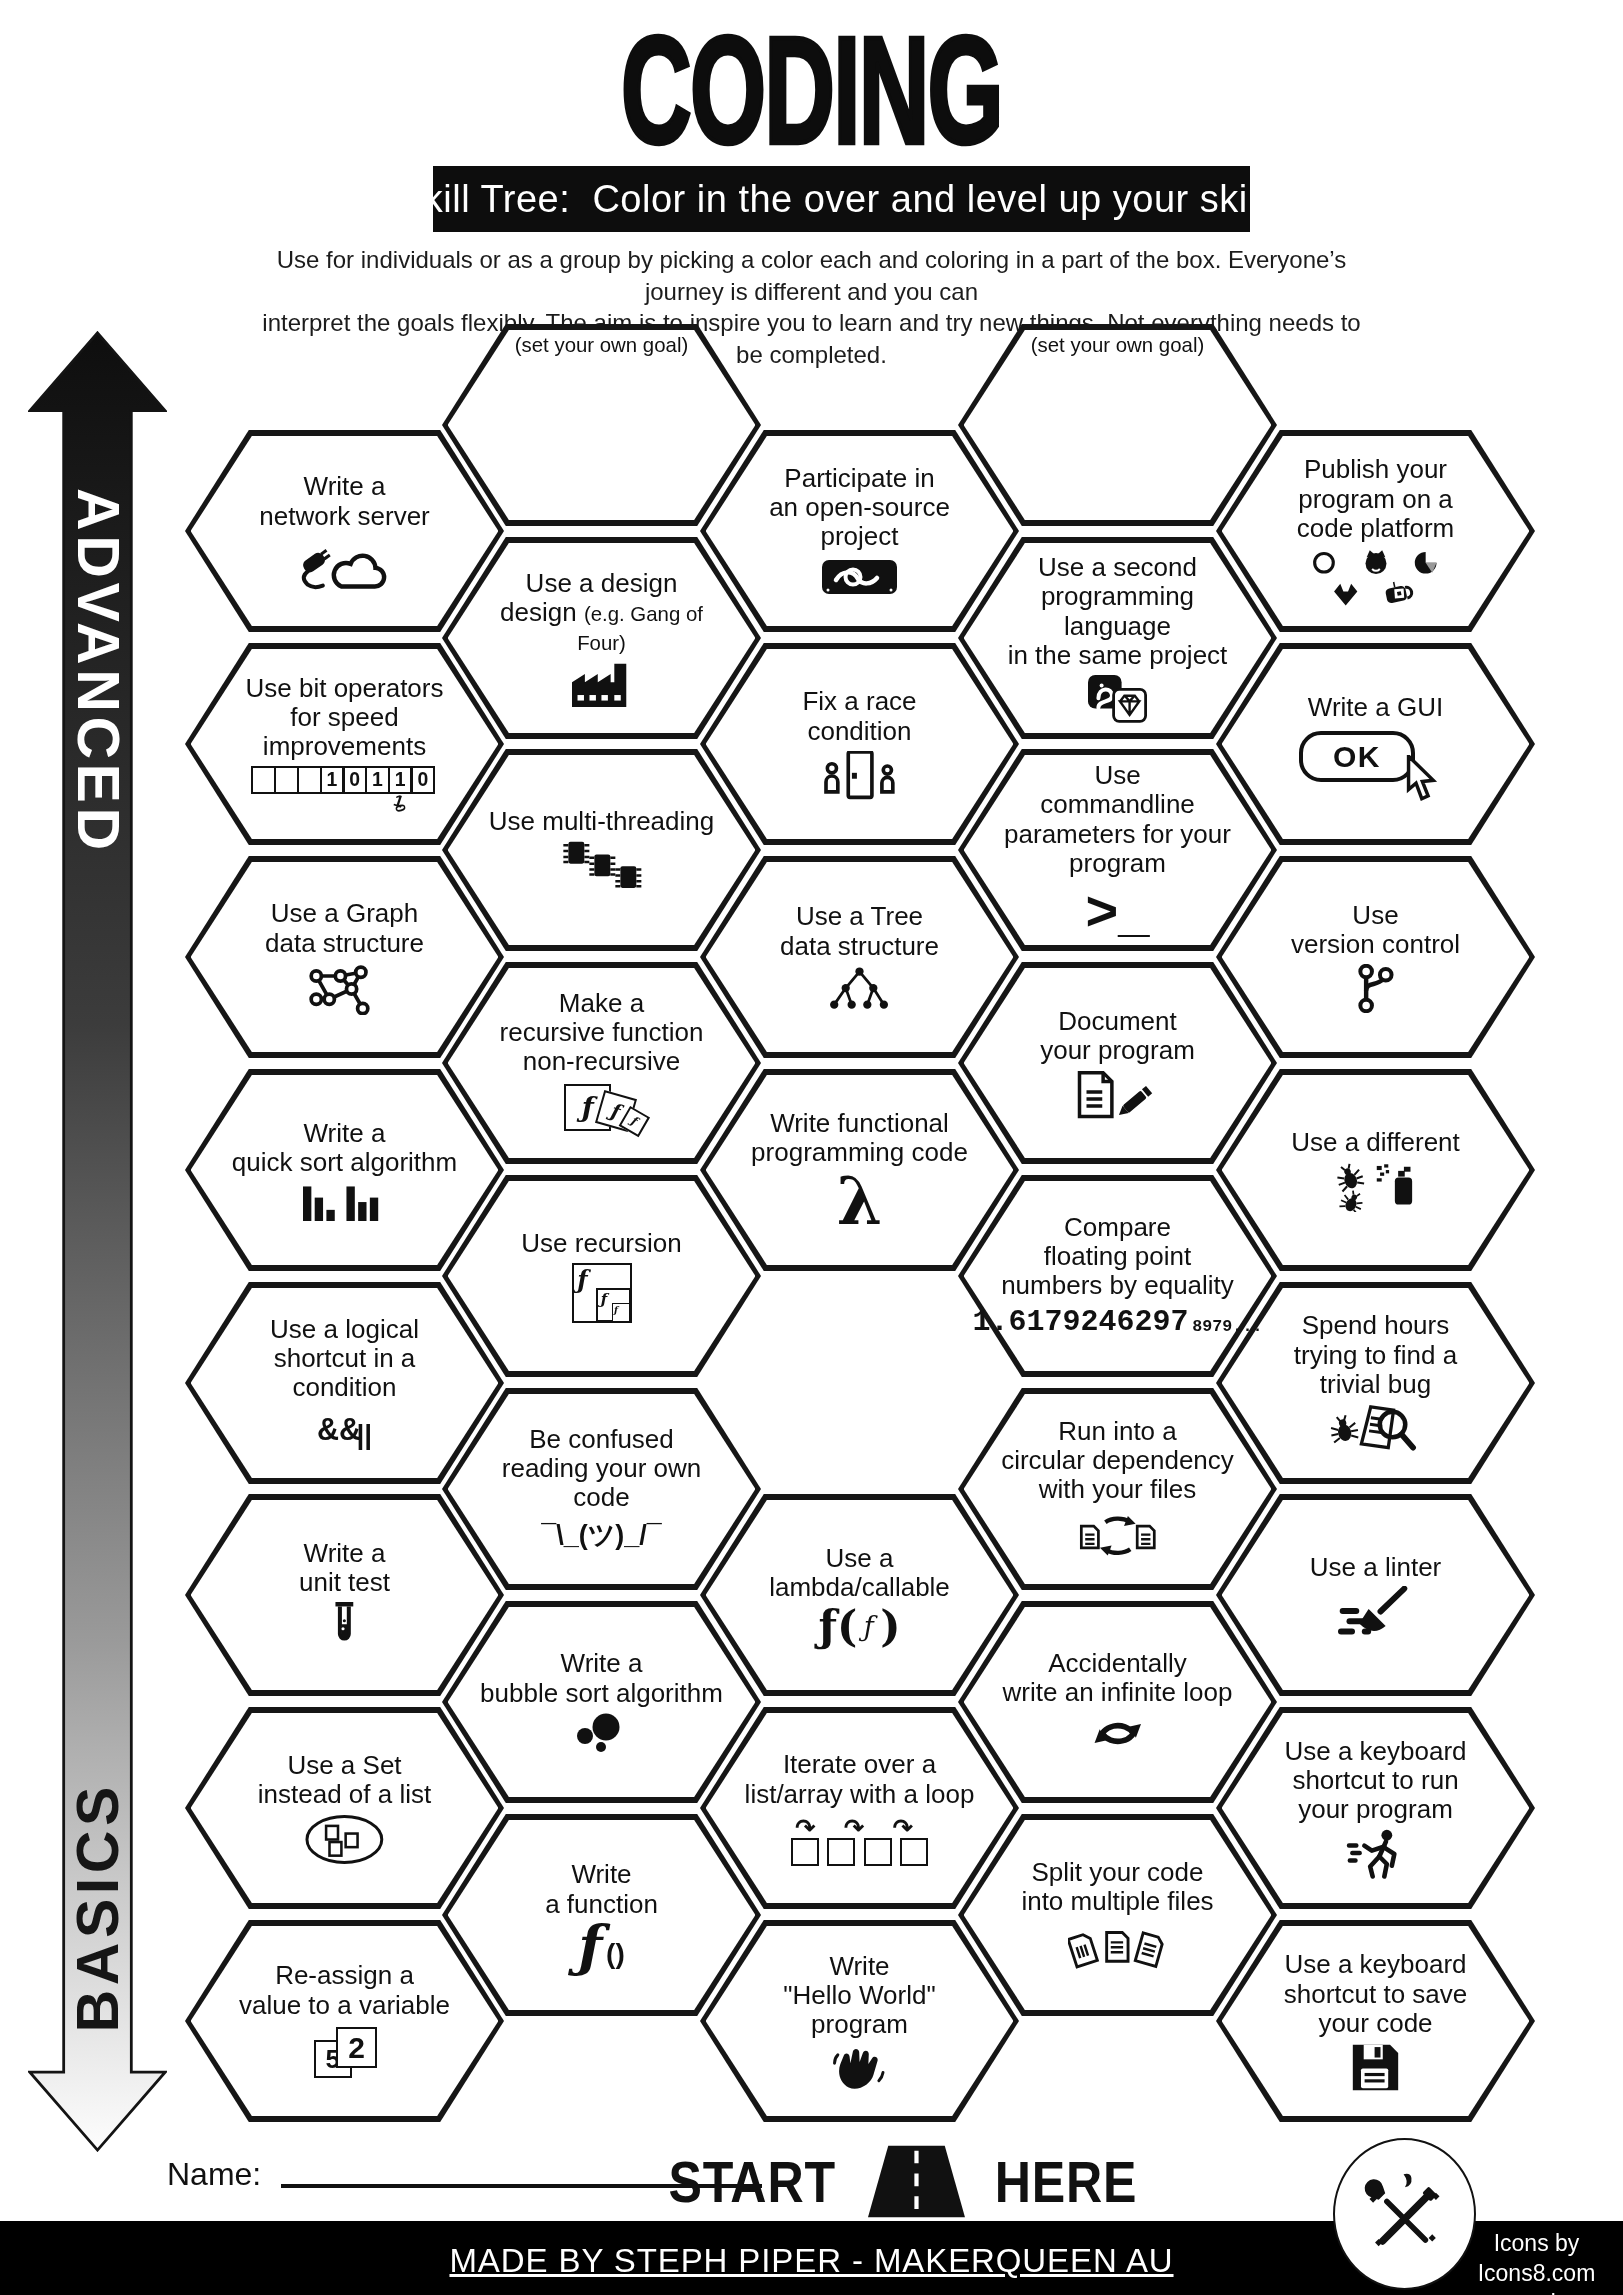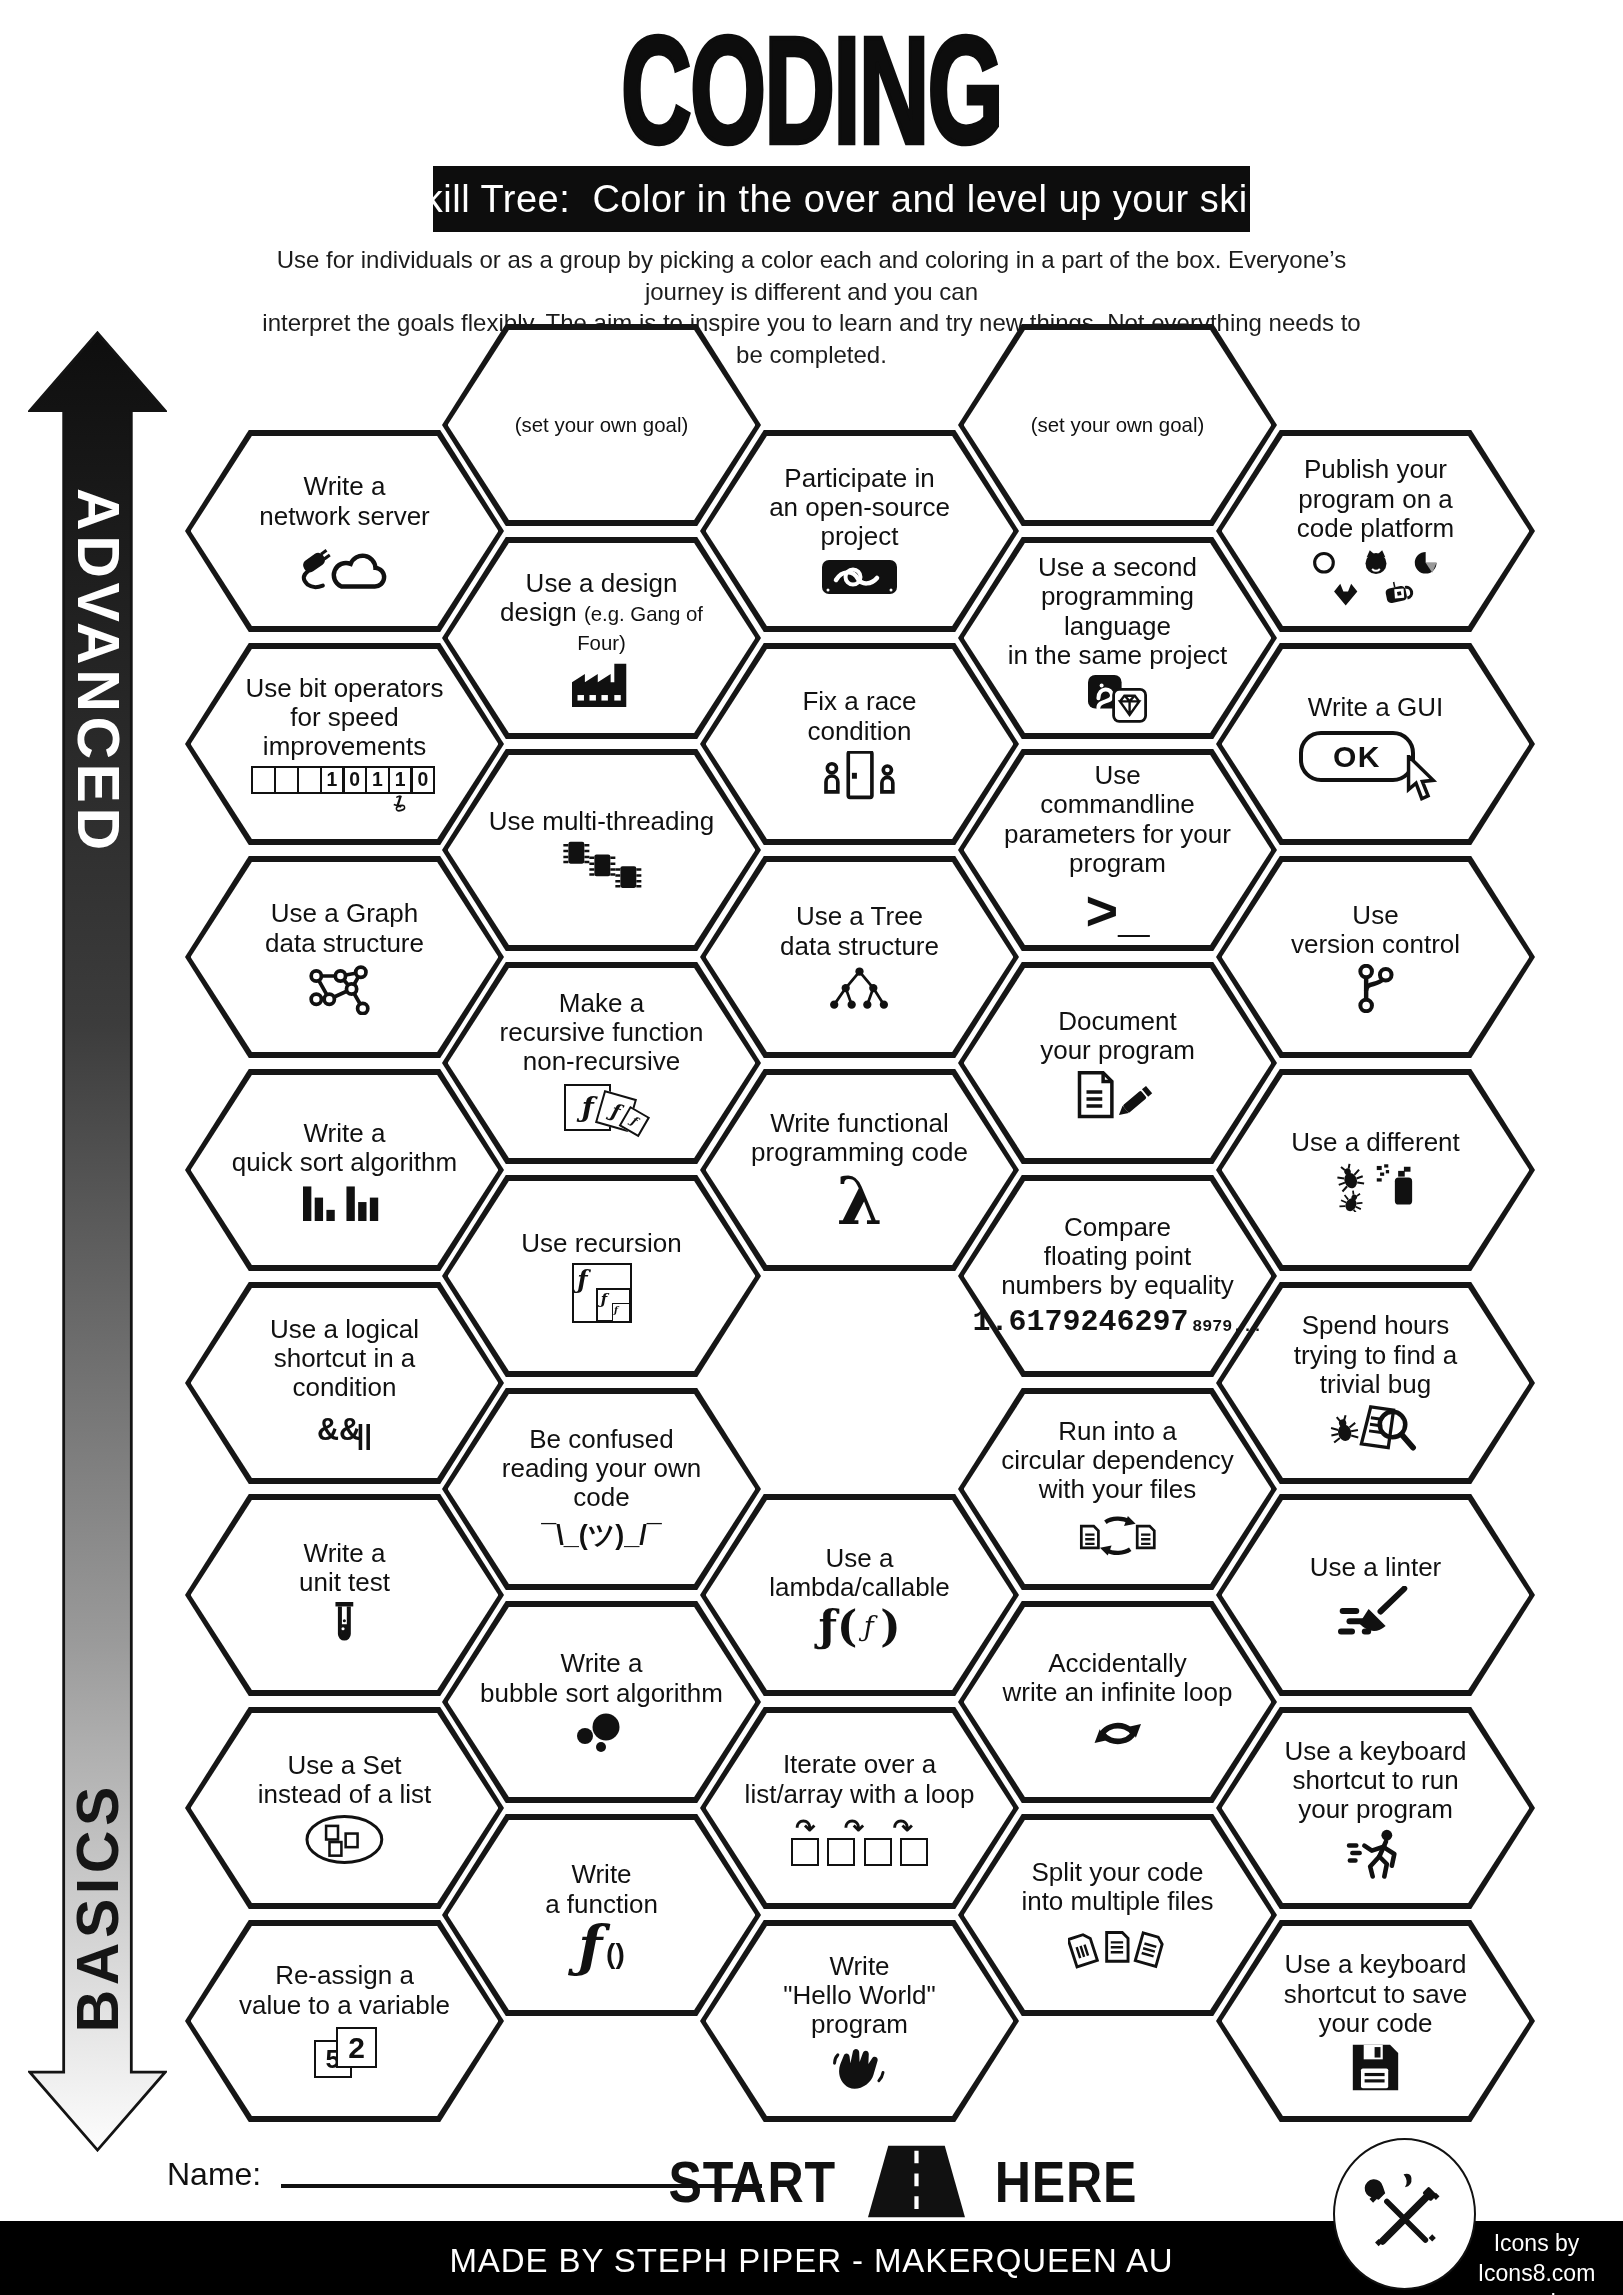--- a/index.html
+++ b/index.html
@@ -23,21 +23,21 @@
   .axis-bas{bottom:116px;transform:translateX(-50%) rotate(180deg);color:#161616;}
   
   .hex{position:absolute;width:319px;height:202px;margin:-101px 0 0 -160px;
        --hexclip:polygon(20% 0,80% 0,100% 50%,80% 100%,20% 100%,0 50%);}
   .hex::before{content:"";position:absolute;inset:0;background:#161616;clip-path:var(--hexclip);}
   .hex::after{content:"";position:absolute;inset:5.6px;background:#fff;clip-path:var(--hexclip);}
   .hc{position:absolute;inset:8.3px 32px;display:flex;flex-direction:column;align-items:center;
       justify-content:center;gap:4.6px;text-align:center;z-index:1;}
   .hl{font-size:26px;line-height:1.13;white-space:pre-line;color:#111;}
   .note{font-size:20.4px;}
-  .hex--goal .hc{justify-content:center;padding-top:1.9px;}
+  .hex--goal .hc{justify-content:flex-start;padding-top:1.9px;}
   .hex--goal .hl{font-size:20.4px;}
   .hi{display:flex;align-items:center;justify-content:center;gap:3.7px;}
   .ic{display:block;}
   
   .t-big{font-size:56px;font-weight:bold;line-height:1;}
   .t-lambda{font-size:65px;font-weight:bold;line-height:.9;font-family:"DejaVu Serif",serif;}
   .t-shrug{font-size:27px;font-weight:bold;white-space:nowrap;}
   .t-amp{font-size:30.5px;font-weight:bold;line-height:.8;}
   .t-pipes{font-size:28px;font-weight:bold;margin:12px 0 0 -8.3px;}
   .t-fn{font-size:56px;font-weight:bold;font-style:italic;font-family:"DejaVu Serif",serif;line-height:.8;}
@@ -88,21 +88,21 @@
   .start{position:absolute;left:657px;top:2142px;width:490px;display:flex;align-items:center;
          justify-content:center;gap:20.4px;}
   .start .word{font-size:57px;font-weight:bold;letter-spacing:0.9px;transform:scaleX(.88);}
   
   .nameline{position:absolute;left:167px;top:2156px;display:flex;align-items:flex-end;gap:20px;}
   .nameline .lbl{font-size:32px;}
   .nameline .rule{width:481px;height:0;border-bottom:4.2px solid #111;margin-bottom:4.6px;}
   
   .footer{position:absolute;left:0;top:2221px;width:1623px;height:74px;background:#000;}
   .credit{position:absolute;left:0;top:2242px;width:1623px;text-align:center;color:#fff;
-          font-size:33px;letter-spacing:0.9px;}
+          font-size:33px;letter-spacing:0.9px;text-decoration:underline;}
   .logo{position:absolute;left:1333px;top:2138px;width:139px;height:148px;background:#fff;
         border:2.3px solid #111;border-radius:50%;z-index:2;display:flex;align-items:center;justify-content:center;}
   .iconcredit{position:absolute;left:1458px;top:2229px;width:157px;color:#fff;font-size:23px;
               line-height:1.3;text-align:center;white-space:pre-line;z-index:2;}
 </style>
 </head>
 <body>
 
 <div class="page">
 

